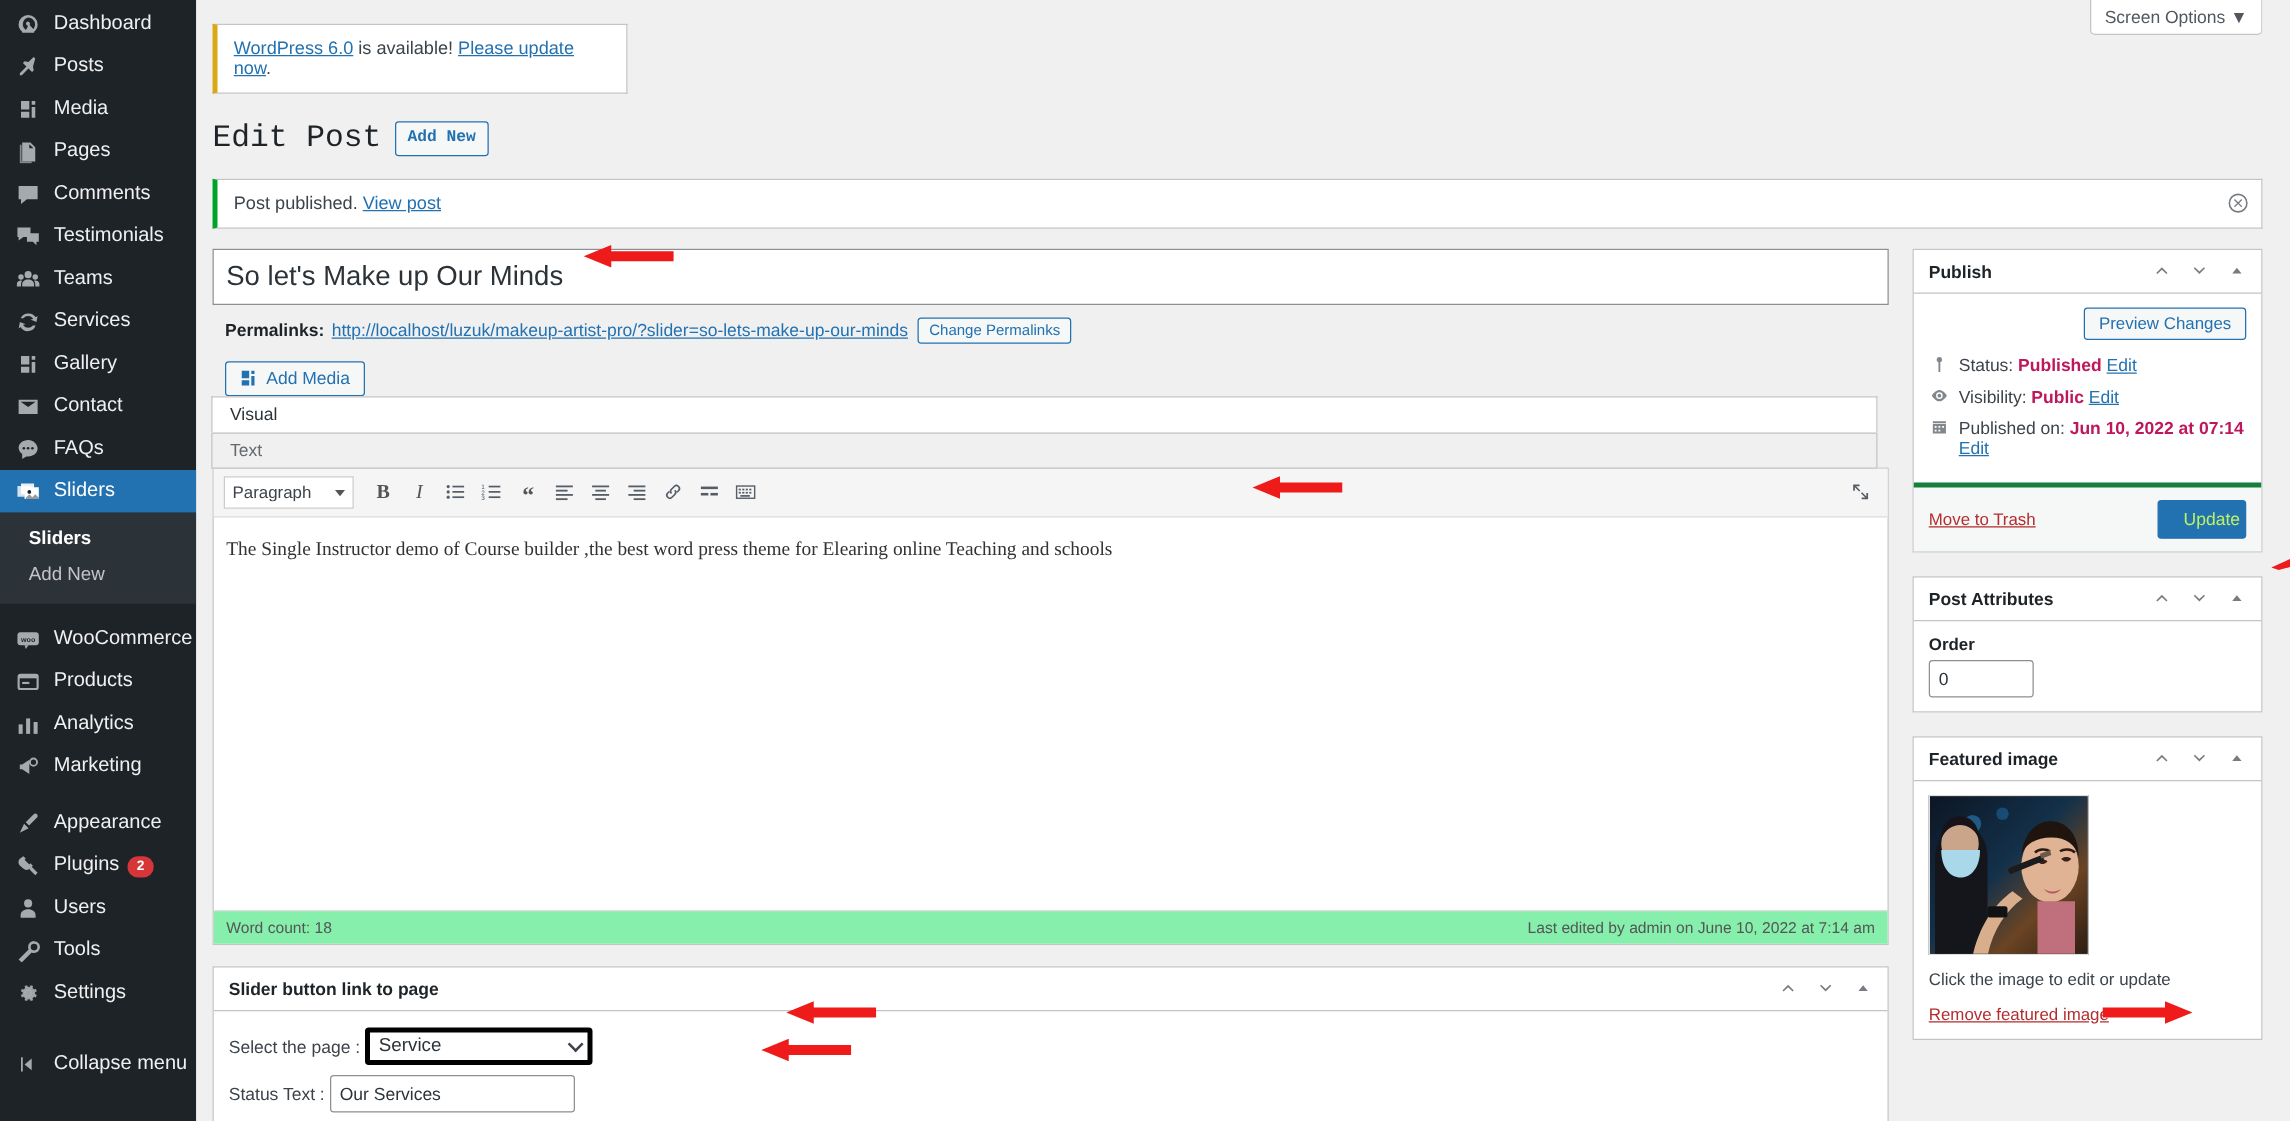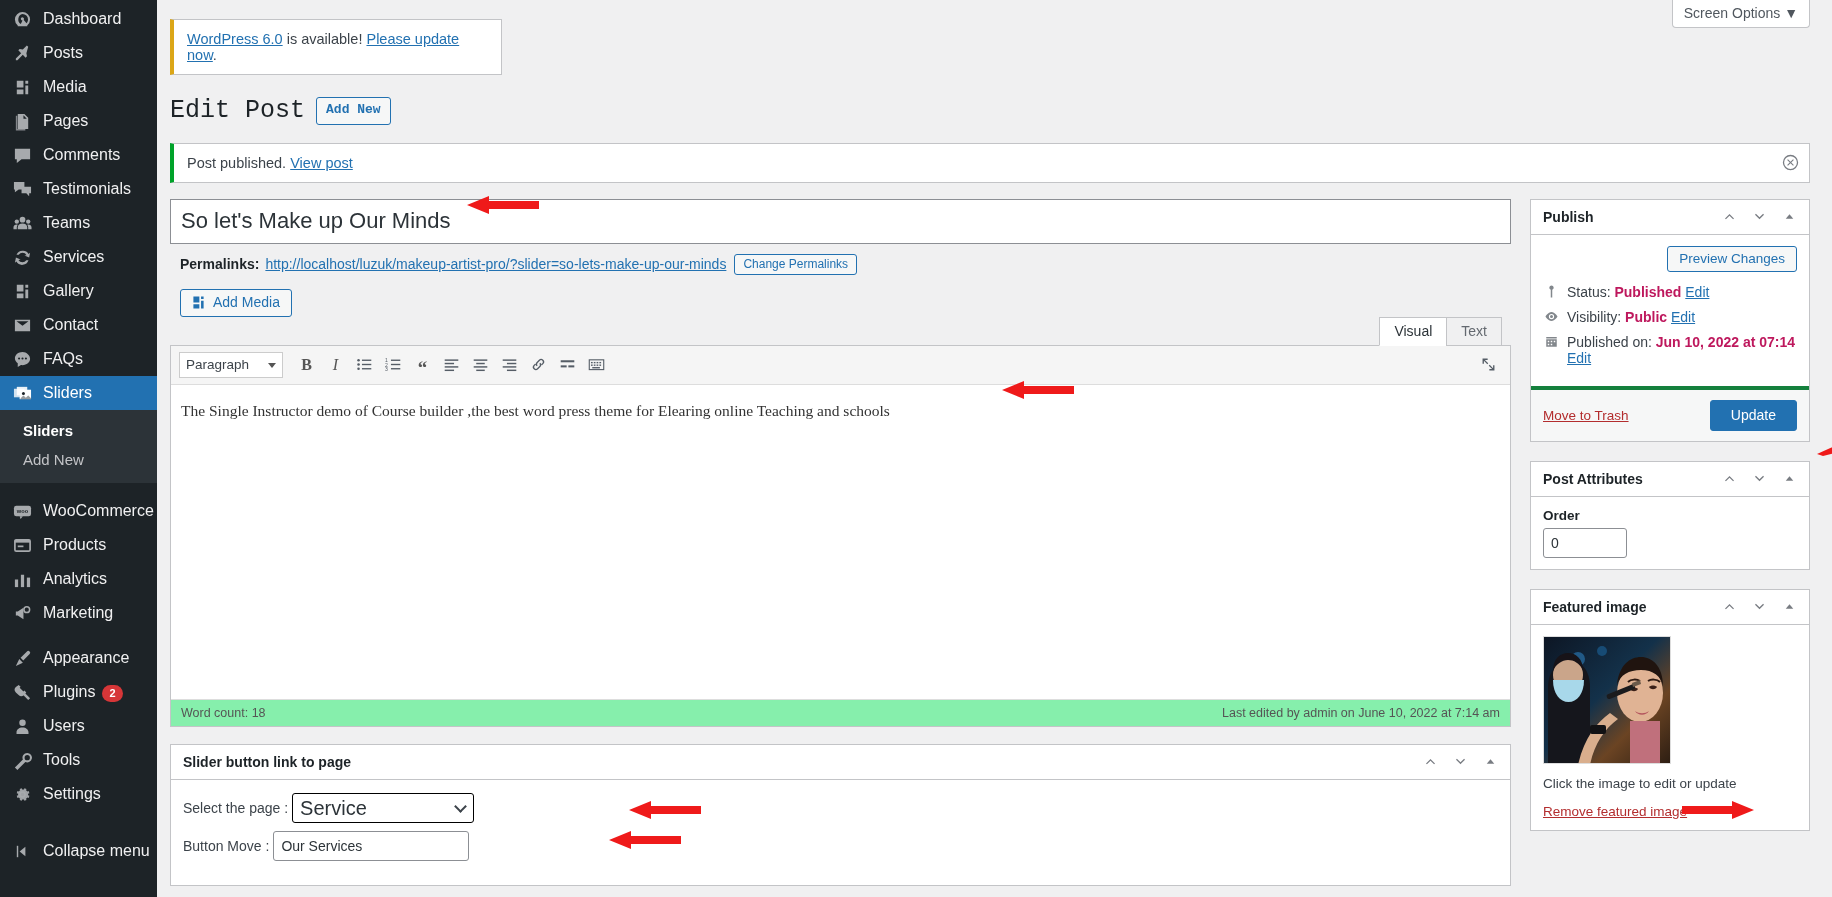--- a/index.html
+++ b/index.html
@@ -200,20 +200,21 @@
     font-size: 14px;
     cursor: pointer;
   }
   .btn-add-media svg { width: 17px; height: 17px; fill: #2271b1; }
 
   .editor-tabs {
     display: flex; justify-content: flex-end;
     margin-bottom: -1px;
     position: relative; z-index: 3;
     padding-right: 9px;
+    flex-direction: column;
   }
   .etab {
     border: 1px solid #c3c4c7;
     background: #f0f0f1;
     padding: 5px 14px 6px 14px;
     font-size: 14px;
     color: #646970;
     cursor: pointer;
     margin-left: -1px;
   }
@@ -294,25 +295,25 @@
   }
   .metabox-title { font-size: 14px; font-weight: bold; color: #1d2327; }
   .metabox-ctrls { display: flex; align-items: center; gap: 15px; color: #787c82; }
   .metabox-ctrls .hbtn { cursor: pointer; display: inline-flex; }
   .metabox-ctrls svg { width: 15px; height: 15px; fill: #787c82; }
   .metabox-body { padding: 13px 12px 16px 12px; }
 
   .field-row { display: flex; align-items: center; margin-bottom: 8px; }
   .field-label { font-size: 14px; color: #3c434a; margin-right: 4px; }
   .sel-page {
-    border: 1px solid #000000;
+    border: 4px solid #000000;
     background: #fff;
     height: 30px;
     width: 182px;
-    font-size: 20px;
+    font-size: 15px;
     padding: 2px 24px 2px 7px;
     color: #2c3338;
     font-family: "Liberation Sans", sans-serif;
     appearance: none;
     border-radius: 3px;
     cursor: pointer;
   }
   .sel-wrap2 { position: relative; display: inline-block; }
   .sel-wrap2 .chev {
     position: absolute; right: 9px; top: 9px;
@@ -371,23 +372,23 @@
   .panel-footer {
     border-top: 4px solid #15803d;
     background: #f6f7f7;
     padding: 10px 12px;
     display: flex; align-items: center; justify-content: space-between;
   }
   .trash-link { color: #b32d2e; font-size: 13.5px; }
   .btn-update {
     background: #2271b1;
     border: 1px solid #2271b1;
-    color: #ffffff;
+    color: #bef264;
     border-radius: 3px;
-    padding: 6px 20px 7px 20px;
+    padding: 6px 4px 7px 20px;
     font-size: 14px;
     cursor: pointer;
   }
 
   .field-title { font-size: 13.5px; font-weight: bold; color: #1d2327; margin-bottom: 5px; }
   input.order-input {
     border: 1px solid #8c8f94;
     background: #fff;
     height: 30px;
     width: 84px;
@@ -821,21 +822,21 @@
               <div class="field-row">
                 <span class="field-label">Select the page :</span>
                 <span class="sel-wrap2">
                   <select class="sel-page">
                     <option>Service</option>
                   </select>
                   <span class="chev"></span>
                 </span>
               </div>
               <div class="field-row">
-                <span class="field-label">Button Move :</span>
+                <span class="field-label">Status Text :</span>
                 <input class="btn-text-input" value="Our Services" style="">
               </div>
             </div>
           </div>
 
         </div>
 
         <div class="col-right">
 
           <div class="panel">

